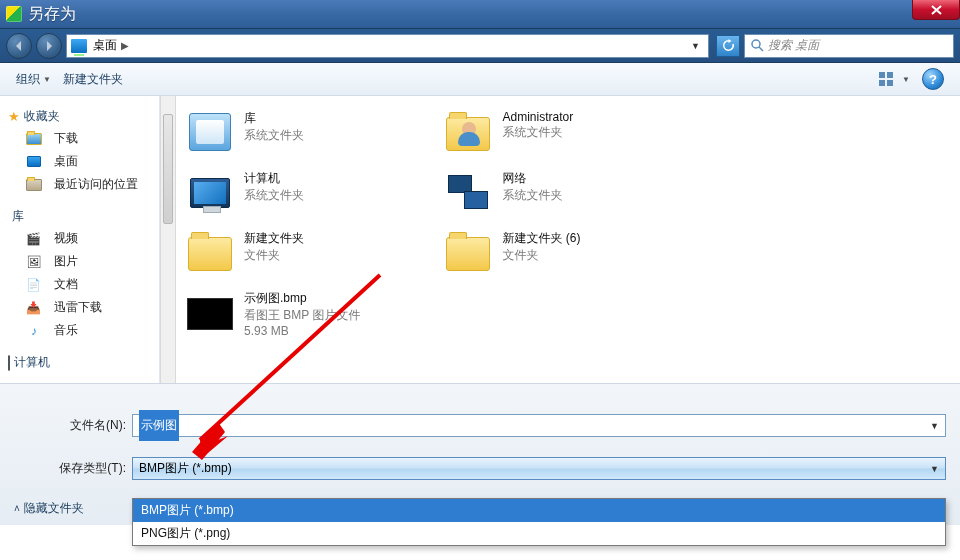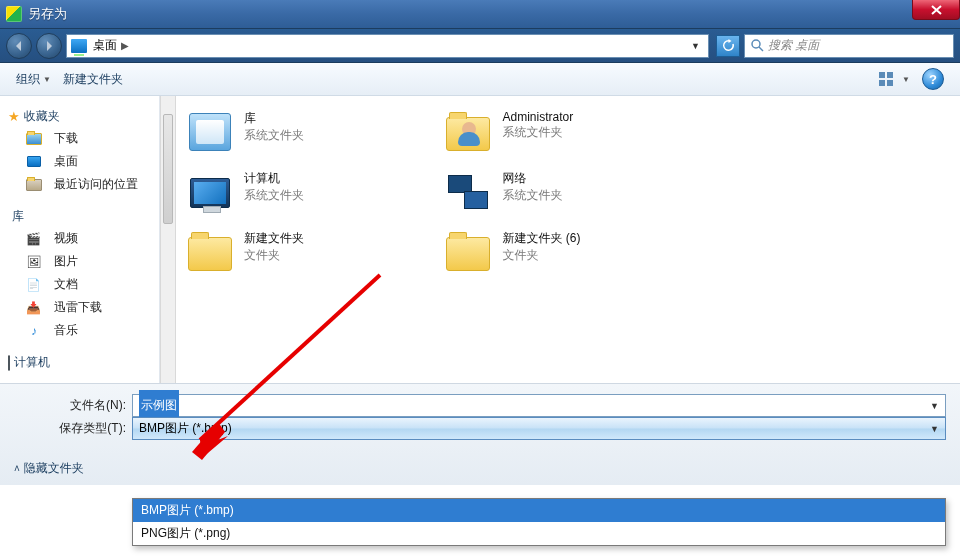--- a/index.html
+++ b/index.html
@@ -1,21 +1,21 @@
 <!DOCTYPE html>
 <html><head>
 <meta charset="utf-8">
 <style>
 * { margin: 0; padding: 0; box-sizing: border-box; font-family: "Microsoft YaHei", "Segoe UI", Tahoma, sans-serif; }
 body { width: 960px; height: 560px; overflow: hidden; background: #fff; position: relative; }
 
 
 .titlebar { height: 29px; background: linear-gradient(#4a7bb8, #3a6aa6 48%, #2e5d96); display: flex; align-items: center; padding-left: 6px; position: relative; border-bottom: 1px solid #1c3c5f; }
 .titlebar .app-icon { width: 16px; height: 16px; background: linear-gradient(135deg,#f6e106 0 45%, #24b34b 45% 100%); border-radius: 2px; margin-right: 6px; box-shadow: inset 0 0 0 1px rgba(255,255,255,.25);} 
-.titlebar .title-text { color: #fff; font-size: 13px; text-shadow: 0 1px 1px rgba(0,0,0,.4); }
+.titlebar .title-text { color: #fff; font-size: 16px; text-shadow: 0 1px 1px rgba(0,0,0,.4); }
 .win-btns { position: absolute; right: 0; top: 0; height: 20px; display: flex; }
 .win-btn { width: 46px; height: 20px; display:flex; align-items:center; justify-content:center; font-size: 11px; color:#fff; }
 .win-close { background: linear-gradient(#e67, #c8102e 50%, #a10d23); border: 1px solid #7a0a1a; border-top: none; border-radius: 0 0 4px 4px; width: 48px; margin-left:1px; }
 .win-close svg { stroke:#fff; stroke-width:2; }
 
 
 .navrow { height: 34px; display:flex; align-items:center; gap:4px; padding: 0 6px; background: linear-gradient(#2a5c92,#254f80); border-bottom:1px solid #1a3b5d; }
 .nav-btn { width: 26px; height: 26px; border-radius: 50%; background: radial-gradient(circle at 35% 30%, #6ca7de, #2e6aa3 60%, #1a466f); border:1px solid #133350; display:flex; align-items:center; justify-content:center; }
 .nav-btn.disabled { filter: grayscale(.3) opacity(.7); }
 .nav-btn svg { fill:#fff; }
@@ -66,21 +66,21 @@
 .big-pc::after{content:"";position:absolute;bottom:-6px;left:12px;width:16px;height:5px;background:#cfd7dd;border:1px solid #9faab3;}
 .big-pc .scr{position:absolute;inset:3px;background:linear-gradient(135deg,#5aaef0,#1270be);}
 .big-net{width:40px;height:34px;position:relative;}
 .big-net .mon{width:24px;height:18px;background:#1a4a7a;border:1px solid #0d2c4a;position:absolute;}
 .big-net .mon.a{top:0;left:0;}
 .big-net .mon.b{bottom:0;right:0;background:#2560a0;}
 .bmp-thumb{width:46px;height:32px;background:#000;border:1px solid #333;margin-top:4px;}
 
 
 .bottompanel { background: linear-gradient(#f2f6fa,#e5ecf3); border-top:1px solid #cfd8e2; padding:10px 14px 8px;}
-.formrow { display:flex; align-items:center; margin:0 0; font-size:12px;}
+.formrow { display:flex; align-items:center; margin:20px 0; font-size:12px;}
 .formrow label { width:118px; text-align:right; padding-right:6px; color:#222;}
 .formrow .inp { flex:1; height:23px; border:1px solid #7a9ec0; background:#fff; display:flex; align-items:center; padding:0 6px; font-size:12px; position:relative;}
 .inp.fn { background: linear-gradient(#fff,#fff);} 
 .inp.fn .sel{background:#2f7dd1;color:#fff;padding:7px 2px;}
 .inp.type{background:linear-gradient(#eaf4fd,#c8e2f7 48%,#b3d7f2 52%,#d0e8fb);border:1px solid #5a8cbf;}
 .inp .dd-arrow{margin-left:auto;font-size:9px;color:#333;}
 .dropdown { position:absolute; left:132px; right:14px; top:498px; background:#fff; border:1px solid #7a7a7a; box-shadow:2px 3px 6px rgba(0,0,0,.25); font-size:12px; z-index:50;}
 .dropdown .opt{padding:3px 8px;color:#111;}
 .dropdown .opt.sel{background:#2f7dd1;color:#fff;}
 .hide-folders{display:flex;align-items:center;gap:4px;font-size:12px;color:#1a3c5e;margin-top:20px;}
@@ -280,20 +280,30 @@
     </div>
     <div class="fileitem">
       <div class="fi-icon">
           <div class="big-folder"></div>
         </div>
       <div class="fi-text">
           <span class="fi-name">新建文件夹 (6)</span>
           <span class="fi-sub">文件夹</span>
         </div>
     </div>
+    <div class="fileitem" style="width:270px;">
+      <div class="fi-icon">
+          <div class="bmp-thumb"></div>
+        </div>
+      <div class="fi-text">
+          <span class="fi-name">示例图.bmp</span>
+          <span class="fi-sub">看图王 BMP 图片文件</span>
+          <span class="fi-sub">5.93 MB</span>
+        </div>
+    </div>
   </div>
 </div>
 
 <div class="bottompanel">
   <div class="formrow">
     <label>文件名(N):</label>
     <div class="inp fn">
       <span class="sel">示例图</span>
       <span class="dd-arrow">▼</span>
     </div>

